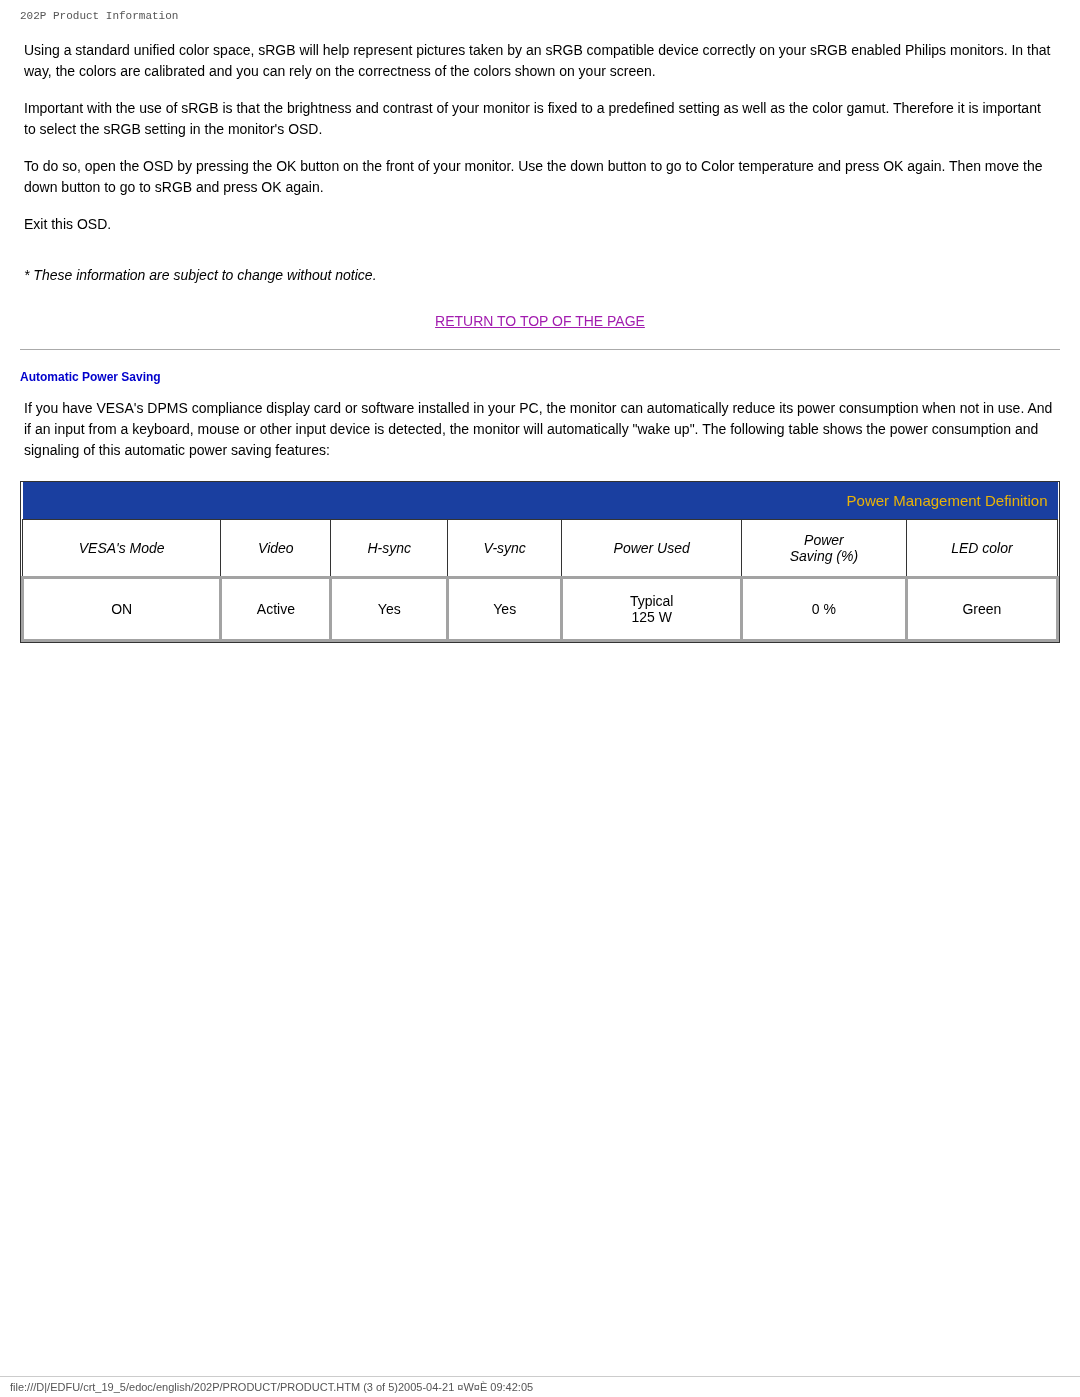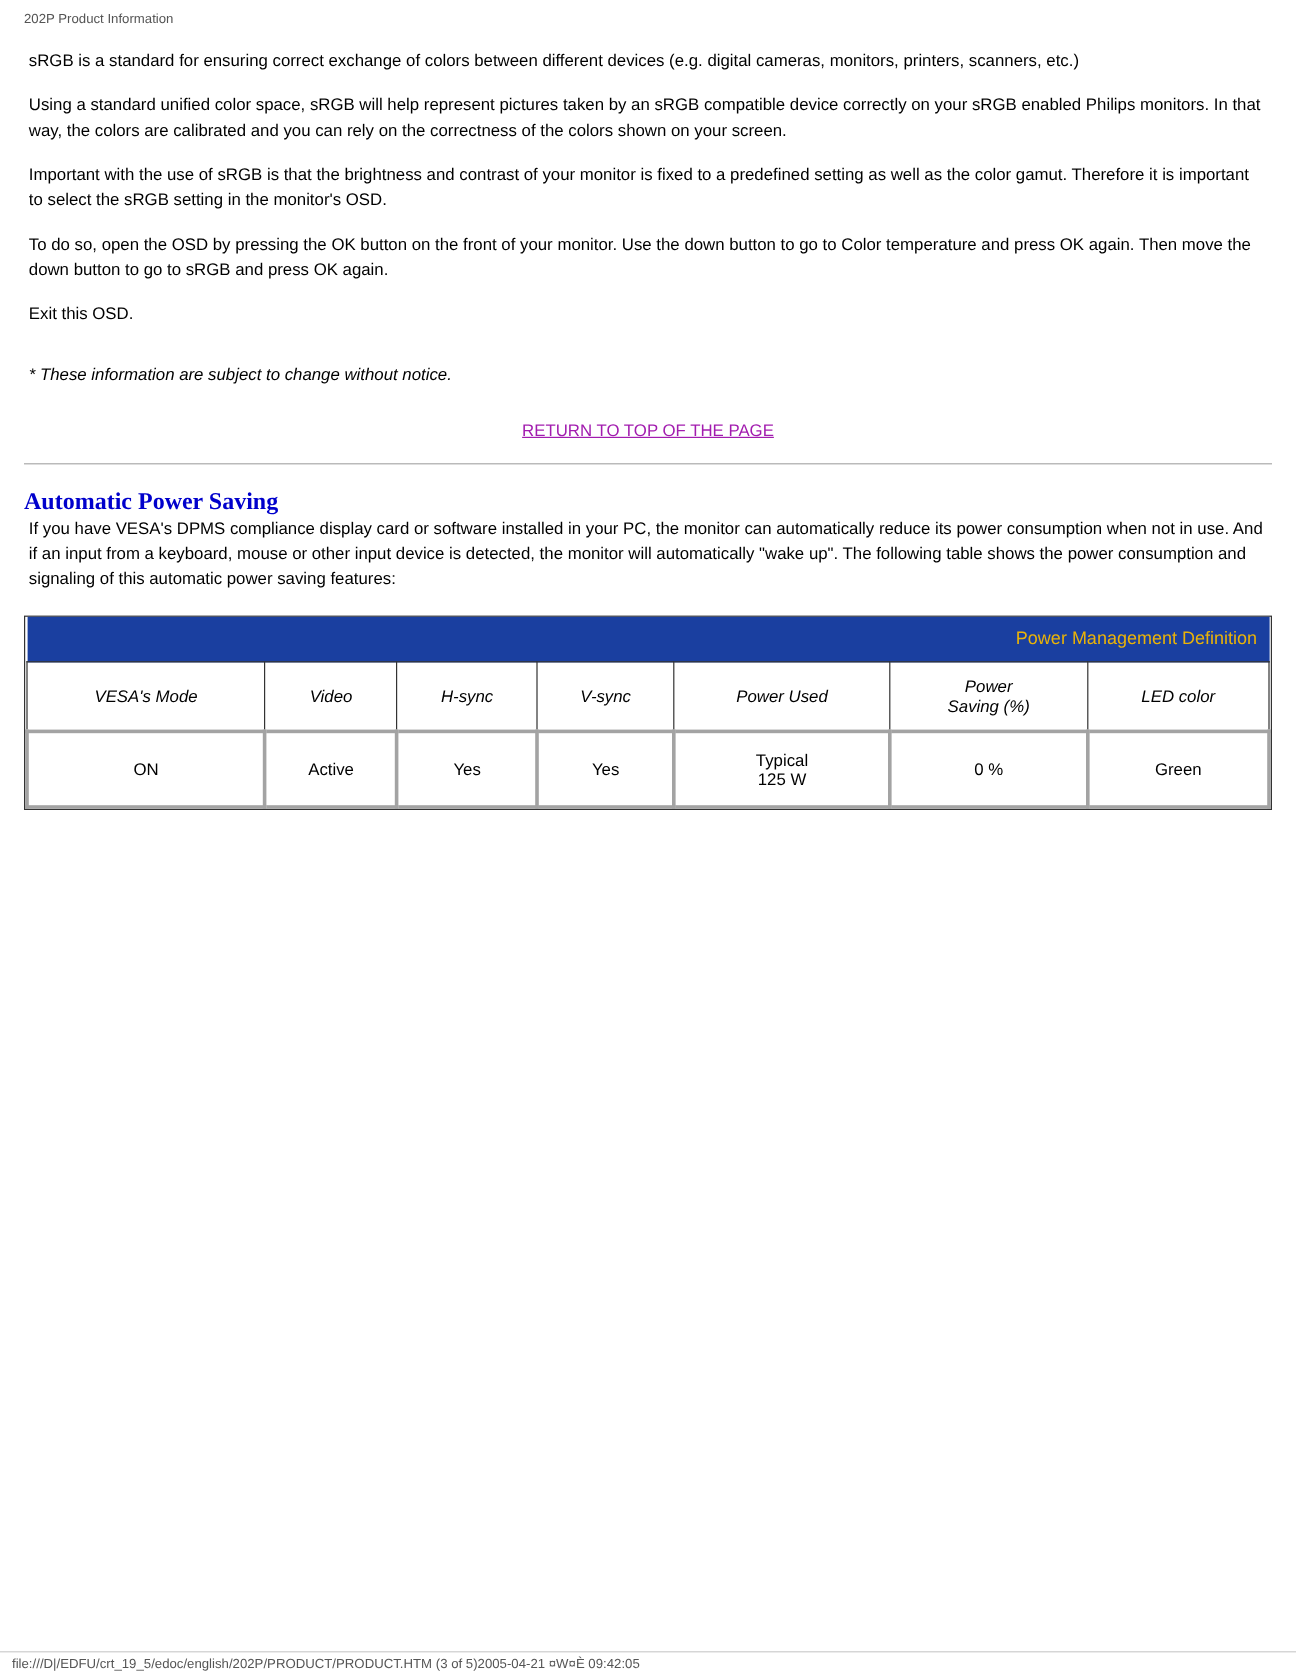--- a/index.html
+++ b/index.html
@@ -19,20 +19,21 @@
     }
 
     .page-wrapper {
       padding: 10px 20px 40px 20px;
     }
 
     .breadcrumb {
       font-size: 11px;
       color: #555;
       margin-bottom: 18px;
+      font-family: Liberation Mono, monospace;
     }
 
     .content-section {
       margin-bottom: 10px;
     }
 
     .paragraph {
       font-size: 14px;
       line-height: 1.5;
       margin-bottom: 16px;
@@ -61,22 +62,22 @@
 
     .divider {
       border: none;
       border-top: 1px solid #aaa;
       margin: 10px 0 20px 0;
     }
 
     .section-title {
       color: #0000cc;
       font-weight: bold;
-      font-size: 20px;
-      font-family: Liberation Serif, serif;
+      font-size: 12px;
+      margin-bottom: 14px;
     }
 
     .power-table-wrapper {
       margin-top: 20px;
       border: 1px solid #333;
     }
 
     .power-table {
       width: 100%;
       border-collapse: collapse;
@@ -121,21 +122,20 @@
       color: #555;
     }
   </style>
 </head>
 <body>
 
 <div class="page-wrapper">
   <div class="breadcrumb">202P Product Information</div>
 
   <div class="content-section">
-    <p class="paragraph">sRGB is a standard for ensuring correct exchange of colors between different devices (e.g. digital cameras, monitors, printers, scanners, etc.)</p>
     <p class="paragraph">Using a standard unified color space, sRGB will help represent pictures taken by an sRGB compatible device correctly on your sRGB enabled Philips monitors. In that way, the colors are calibrated and you can rely on the correctness of the colors shown on your screen.</p>
     <p class="paragraph">Important with the use of sRGB is that the brightness and contrast of your monitor is fixed to a predefined setting as well as the color gamut. Therefore it is important to select the sRGB setting in the monitor's OSD.</p>
     <p class="paragraph">To do so, open the OSD by pressing the OK button on the front of your monitor. Use the down button to go to Color temperature and press OK again. Then move the down button to go to sRGB and press OK again.</p>
     <p class="paragraph">Exit this OSD.</p>
   </div>
 
   <p class="italic-note">* These information are subject to change without notice.</p>
 
   <div class="return-link-container">
     <a class="return-link" href="#">RETURN TO TOP OF THE PAGE</a>

